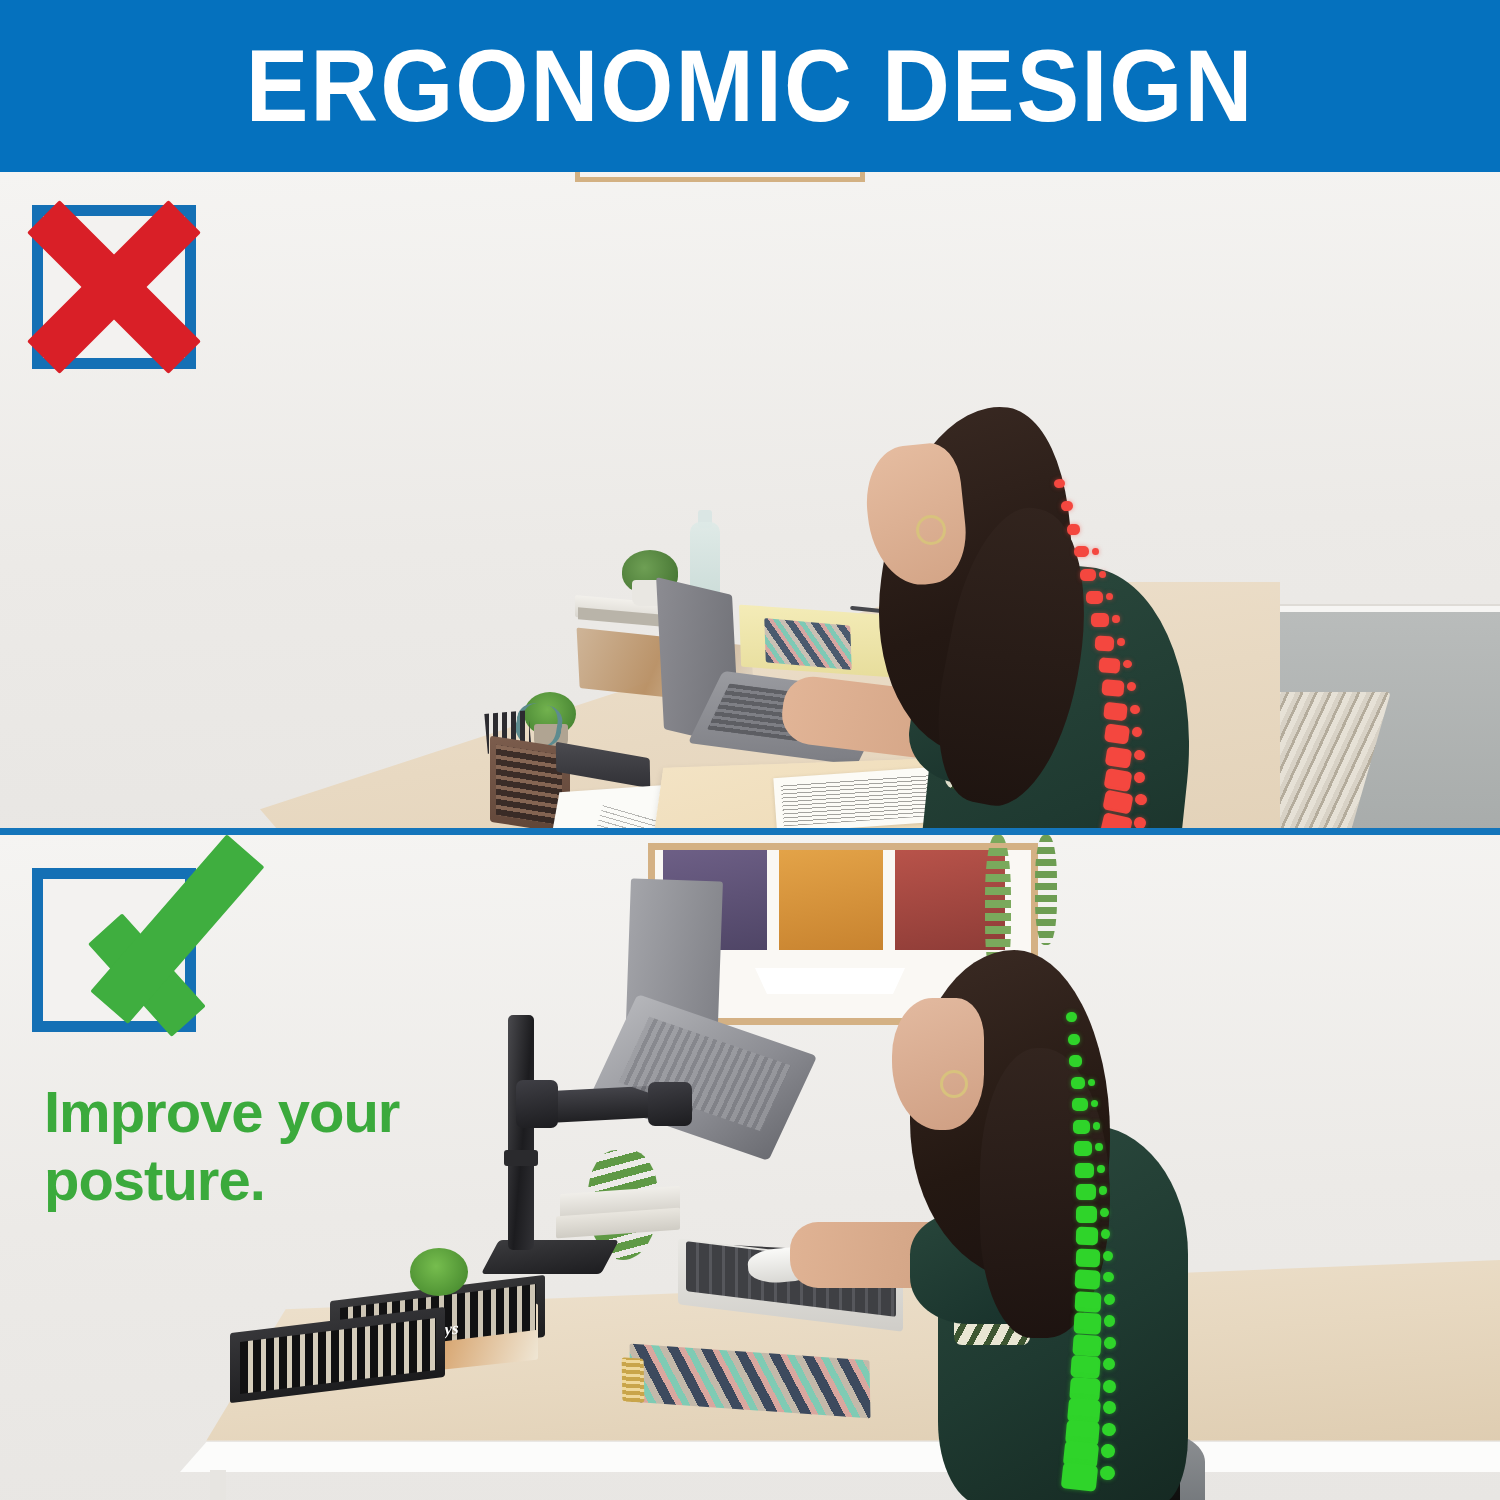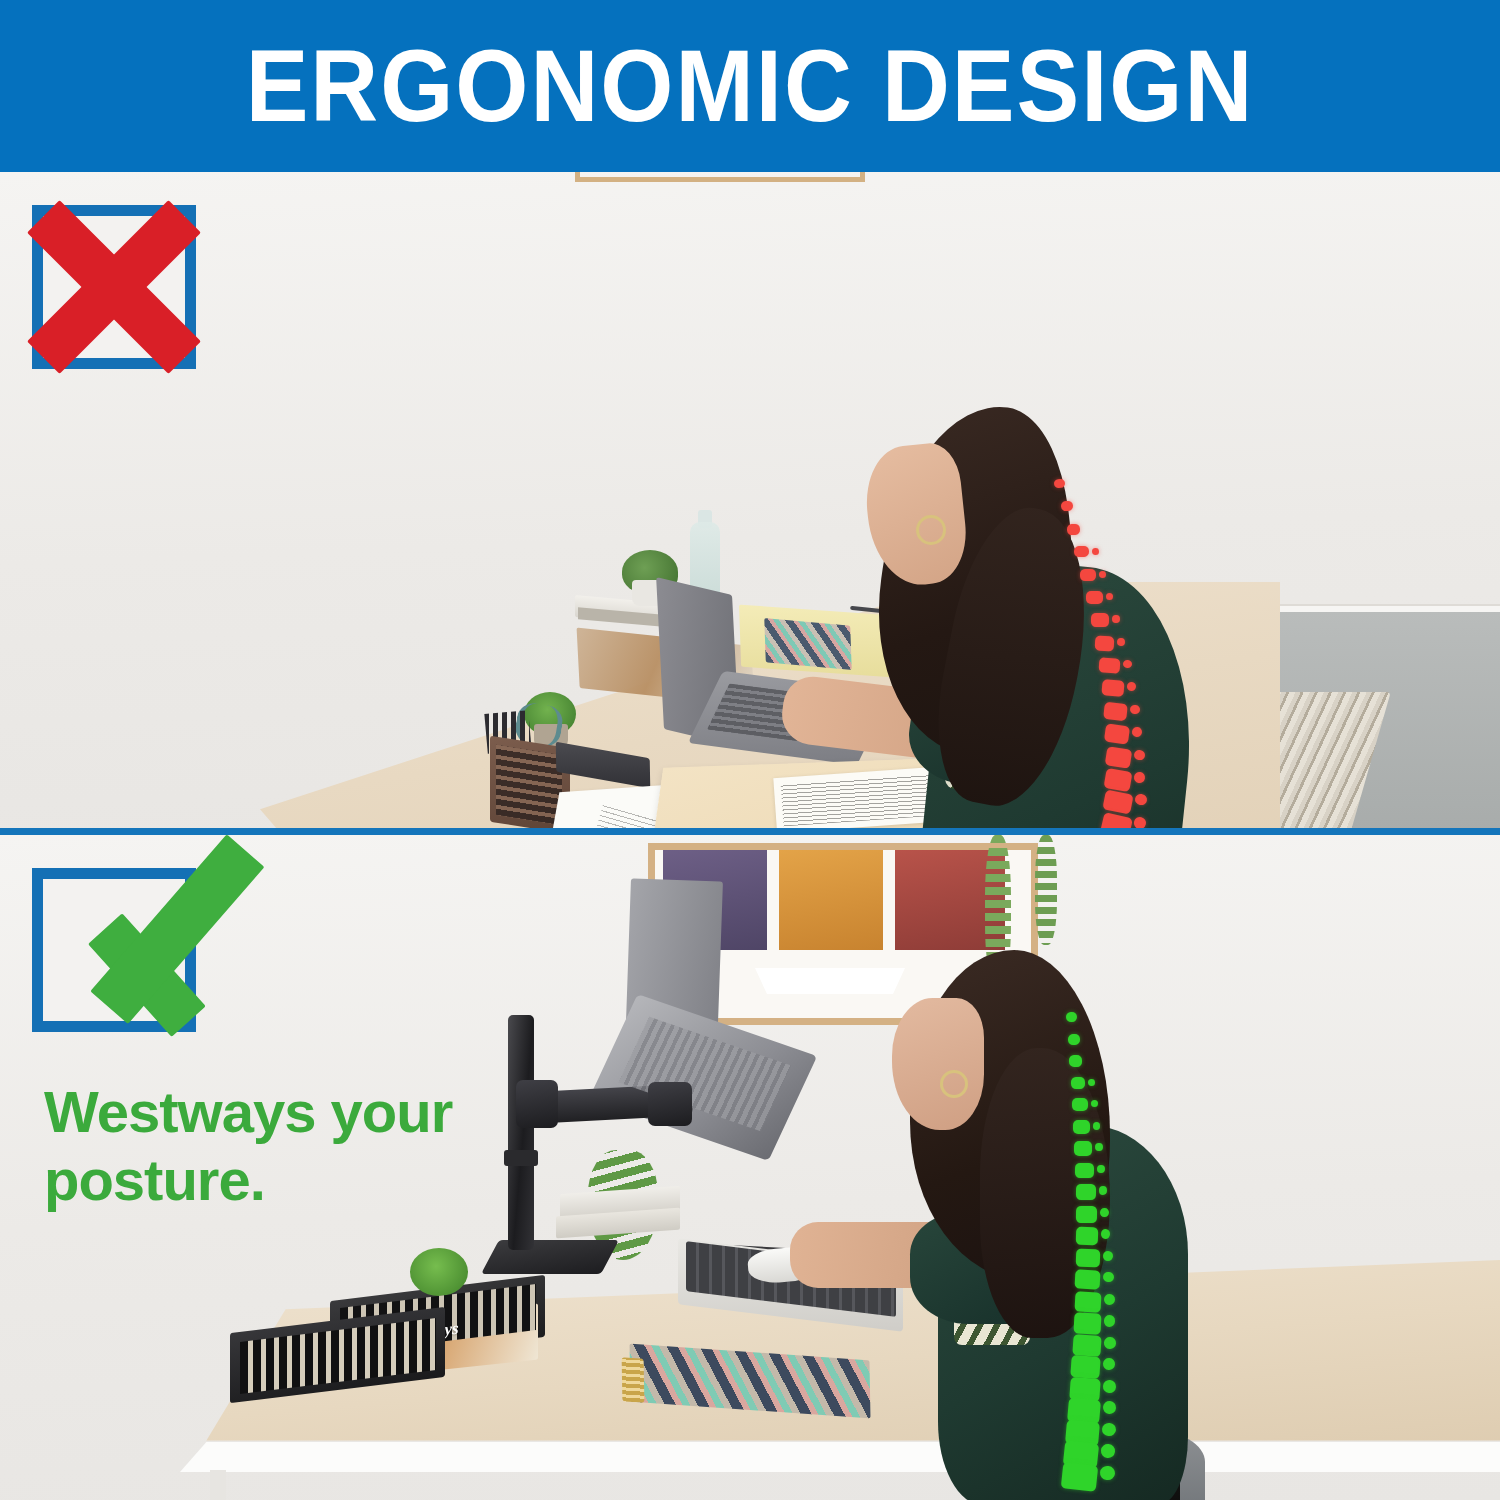--- a/index.html
+++ b/index.html
@@ -520,15 +520,15 @@
   </div>
 
   <div class="badge badge-check">
     <div class="badge-box"></div>
     <div class="check-icon">
       <span class="short"></span>
       <span class="long"></span>
     </div>
   </div>
 
-  <div class="cta">Westways your posture.</div>
+  <div class="cta">Improve your posture.</div>
 
 </div>
 
 </body></html>

